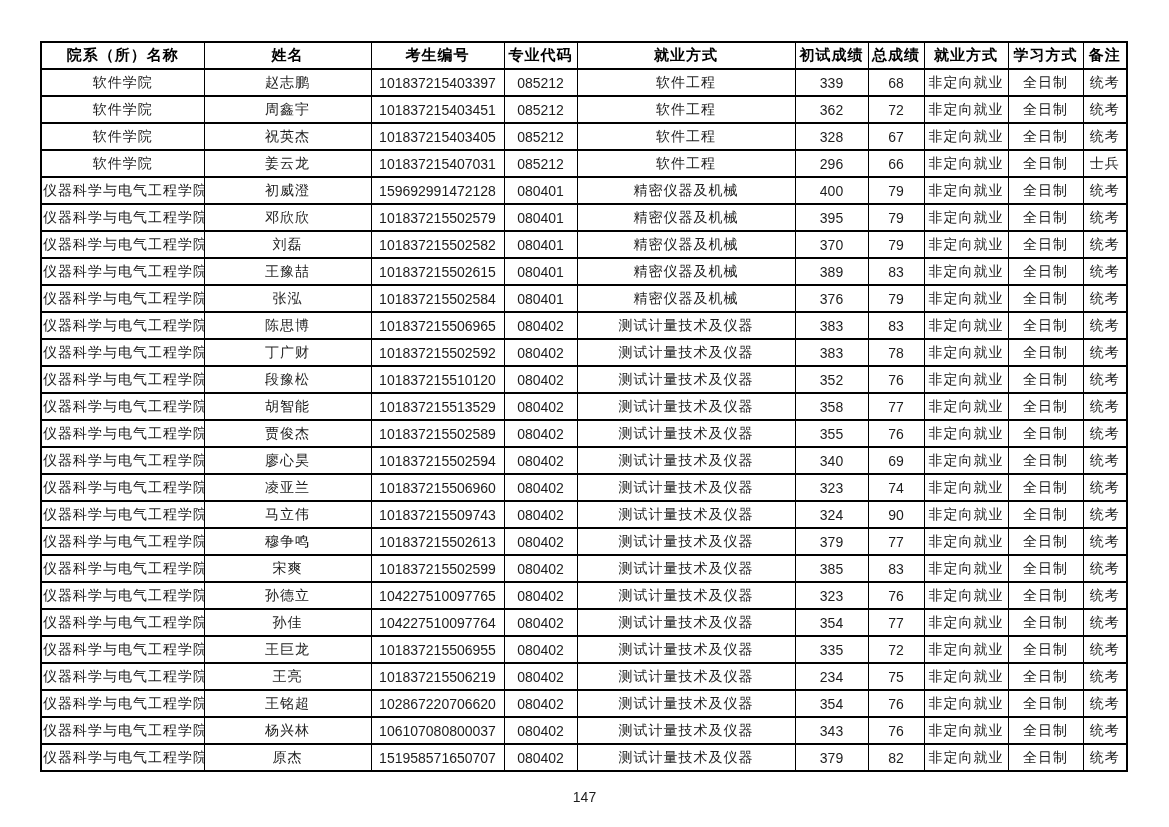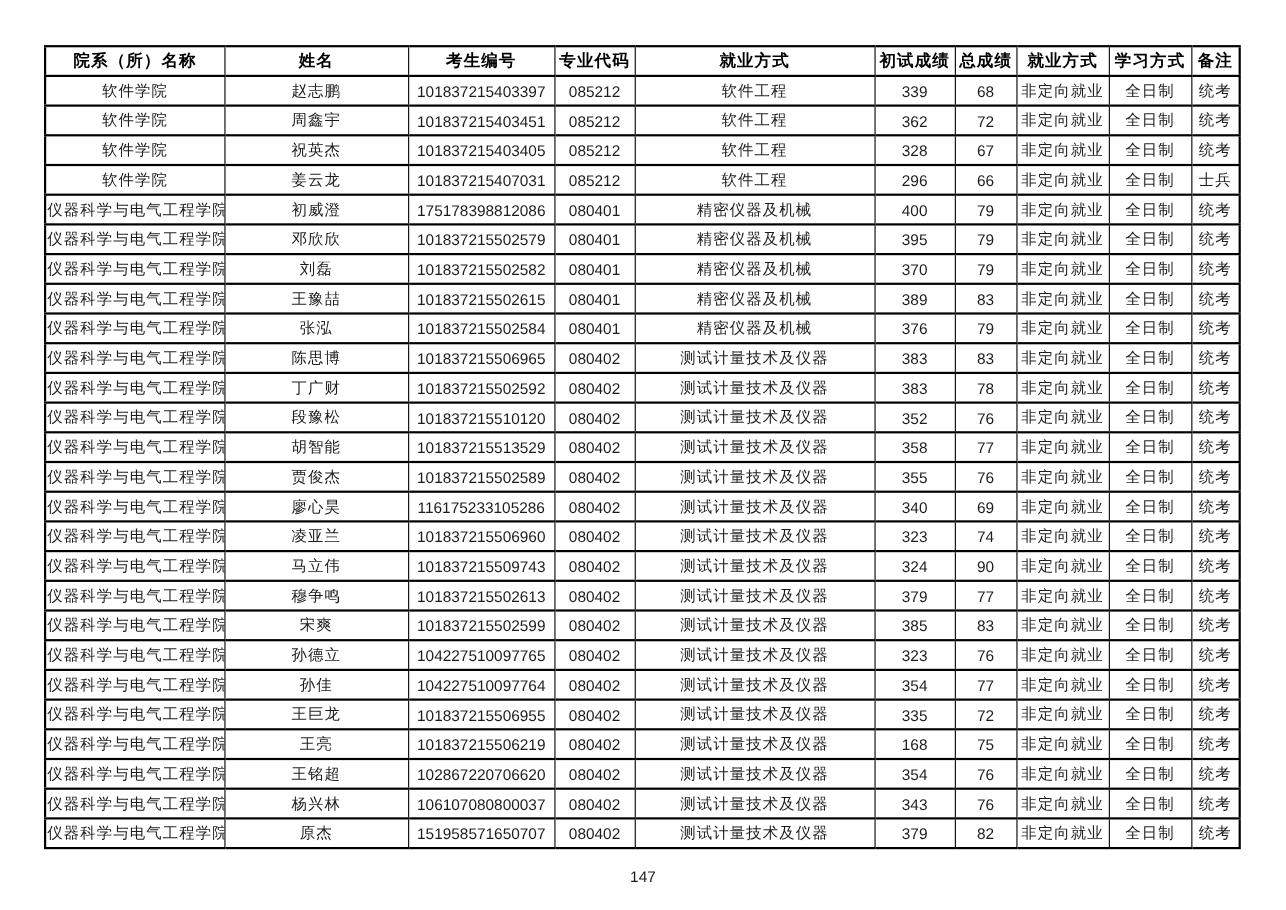--- a/index.html
+++ b/index.html
@@ -135,21 +135,21 @@
           <td>软件工程</td>
           <td class="num">296</td>
           <td class="num">66</td>
           <td>非定向就业</td>
           <td>全日制</td>
           <td>士兵</td>
         </tr>
         <tr>
           <td>仪器科学与电气工程学院</td>
           <td>初威澄</td>
-          <td class="num">175178398812086</td>
+          <td class="num">159692991472128</td>
           <td class="num">080401</td>
           <td>精密仪器及机械</td>
           <td class="num">400</td>
           <td class="num">79</td>
           <td>非定向就业</td>
           <td>全日制</td>
           <td>统考</td>
         </tr>
         <tr>
           <td>仪器科学与电气工程学院</td>
@@ -255,21 +255,21 @@
           <td>测试计量技术及仪器</td>
           <td class="num">355</td>
           <td class="num">76</td>
           <td>非定向就业</td>
           <td>全日制</td>
           <td>统考</td>
         </tr>
         <tr>
           <td>仪器科学与电气工程学院</td>
           <td>廖心昊</td>
-          <td class="num">116175233105286</td>
+          <td class="num">101837215502594</td>
           <td class="num">080402</td>
           <td>测试计量技术及仪器</td>
           <td class="num">340</td>
           <td class="num">69</td>
           <td>非定向就业</td>
           <td>全日制</td>
           <td>统考</td>
         </tr>
         <tr>
           <td>仪器科学与电气工程学院</td>
@@ -354,21 +354,21 @@
           <td>非定向就业</td>
           <td>全日制</td>
           <td>统考</td>
         </tr>
         <tr>
           <td>仪器科学与电气工程学院</td>
           <td>王亮</td>
           <td class="num">101837215506219</td>
           <td class="num">080402</td>
           <td>测试计量技术及仪器</td>
-          <td class="num">168</td>
+          <td class="num">234</td>
           <td class="num">75</td>
           <td>非定向就业</td>
           <td>全日制</td>
           <td>统考</td>
         </tr>
         <tr>
           <td>仪器科学与电气工程学院</td>
           <td>王铭超</td>
           <td class="num">102867220706620</td>
           <td class="num">080402</td>

